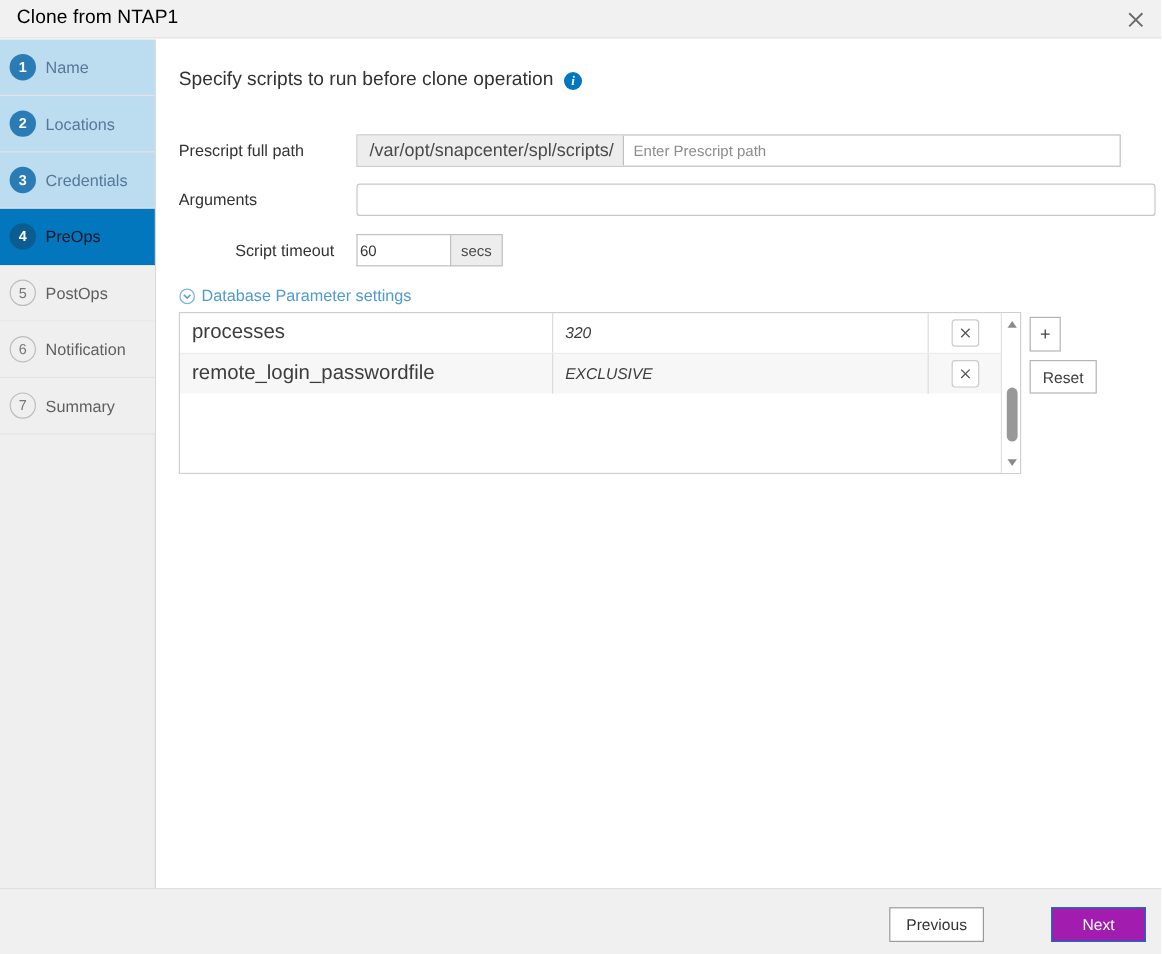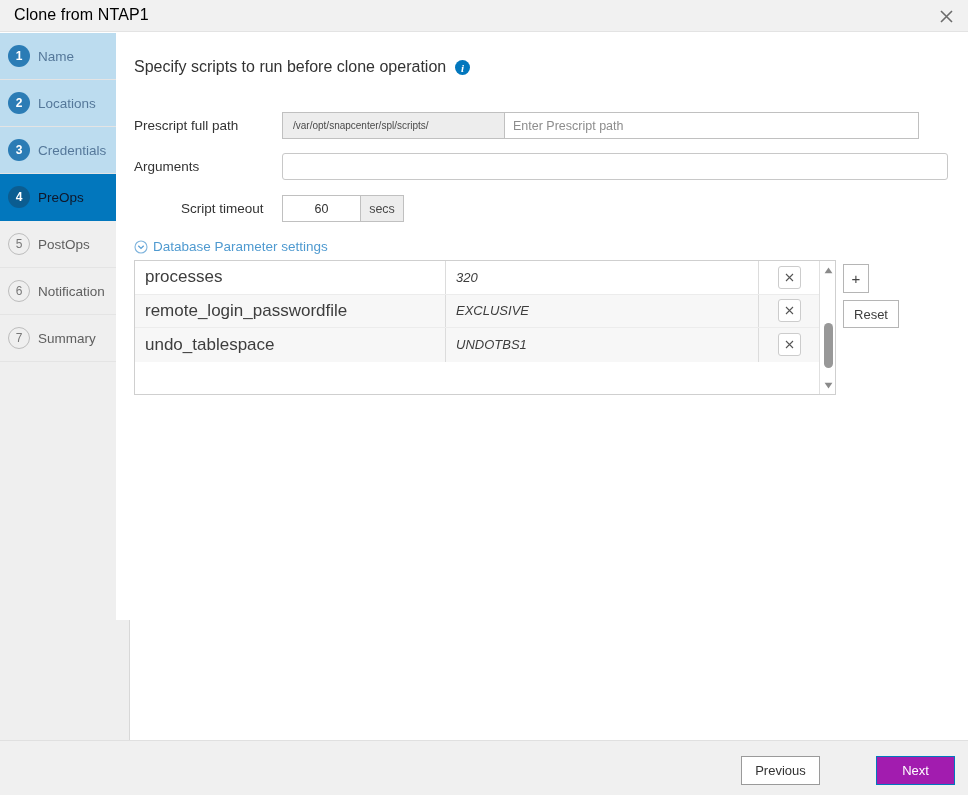--- a/index.html
+++ b/index.html
@@ -70,21 +70,21 @@
 
   .step.todo { background: #efefef; }
   .step.todo .num {
     background: transparent; color: #777777;
     border: 1px solid #bdbdbd; font-weight: normal;
   }
   .step.todo .lbl { color: #5f5f5f; }
 
   
   .main {
-    position: absolute; left: 116px; top: 33px;
+    position: absolute; left: 131px; top: 33px;
     width: 837px; height: 587px;
     background: #ffffff;
   }
   .section-title {
     position: absolute; left: 18px; top: 25px;
     font-size: 16px; color: #333333; font-weight: normal;
   }
   .info-icon {
     position: absolute; left: 339px; top: 27px;
     width: 15px; height: 15px; border-radius: 50%;
@@ -108,21 +108,21 @@
     display: flex;
     border: 1px solid #c0c0c0;
     background: #ffffff;
   }
   .path-prefix {
     width: 222px; height: 100%;
     background: #ededed;
     border-right: 1px solid #c0c0c0;
     display: flex; align-items: center;
     padding-left: 10px;
-    font-size: 10px; color: #4a4a4a;
+    font-size: 15px; color: #4a4a4a;
   }
   .path-input {
     flex: 1; height: 100%;
     border: 0; outline: none; background: transparent;
     padding-left: 8px;
     font-size: 12.5px; color: #333333;
     font-family: "Liberation Sans", sans-serif;
   }
   .path-input::placeholder { color: #8d8d8d; }
 
@@ -136,21 +136,21 @@
     font-family: "Liberation Sans", sans-serif;
   }
 
   .timeout-group {
     position: absolute; left: 148px; top: 0;
     display: flex; height: 27px;
   }
   .timeout-input {
     width: 78px; height: 27px;
     border: 1px solid #c0c0c0; border-right: 0;
-    outline: none; text-align: center;
+    outline: none; text-align: left;
     font-size: 12.5px; color: #333333;
     font-family: "Liberation Sans", sans-serif;
     background: #ffffff;
   }
   .timeout-unit {
     width: 44px; height: 27px;
     background: #ededed; border: 1px solid #c0c0c0;
     display: flex; align-items: center; justify-content: center;
     font-size: 12.5px; color: #4a4a4a;
   }
@@ -364,31 +364,20 @@
           <div class="tcell-act">
             <div class="x-btn">
               <svg width="9" height="9" viewBox="0 0 9 9" aria-hidden="true">
                 <path d="M1 1 L8 8 M8 1 L1 8" stroke="#555555" stroke-width="1.1" fill="none"></path>
               </svg>
             </div>
           </div>
         </div>
 
 
-        <div class="trow alt">
-          <div class="tcell-name">undo_tablespace</div>
-          <div class="tcell-val">UNDOTBS1</div>
-          <div class="tcell-act">
-            <div class="x-btn">
-              <svg width="9" height="9" viewBox="0 0 9 9" aria-hidden="true">
-                <path d="M1 1 L8 8 M8 1 L1 8" stroke="#555555" stroke-width="1.1" fill="none"></path>
-              </svg>
-            </div>
-          </div>
-        </div>
 
       </div>
 
       <div class="scrollbar">
         <div class="sb-arrow sb-up">
           <svg width="9" height="7" viewBox="0 0 9 7" aria-hidden="true">
             <path d="M4.5 0.6 L8.4 6.2 L0.6 6.2 Z" fill="#8a8a8a"></path>
           </svg>
         </div>
         <div class="sb-thumb"></div>

